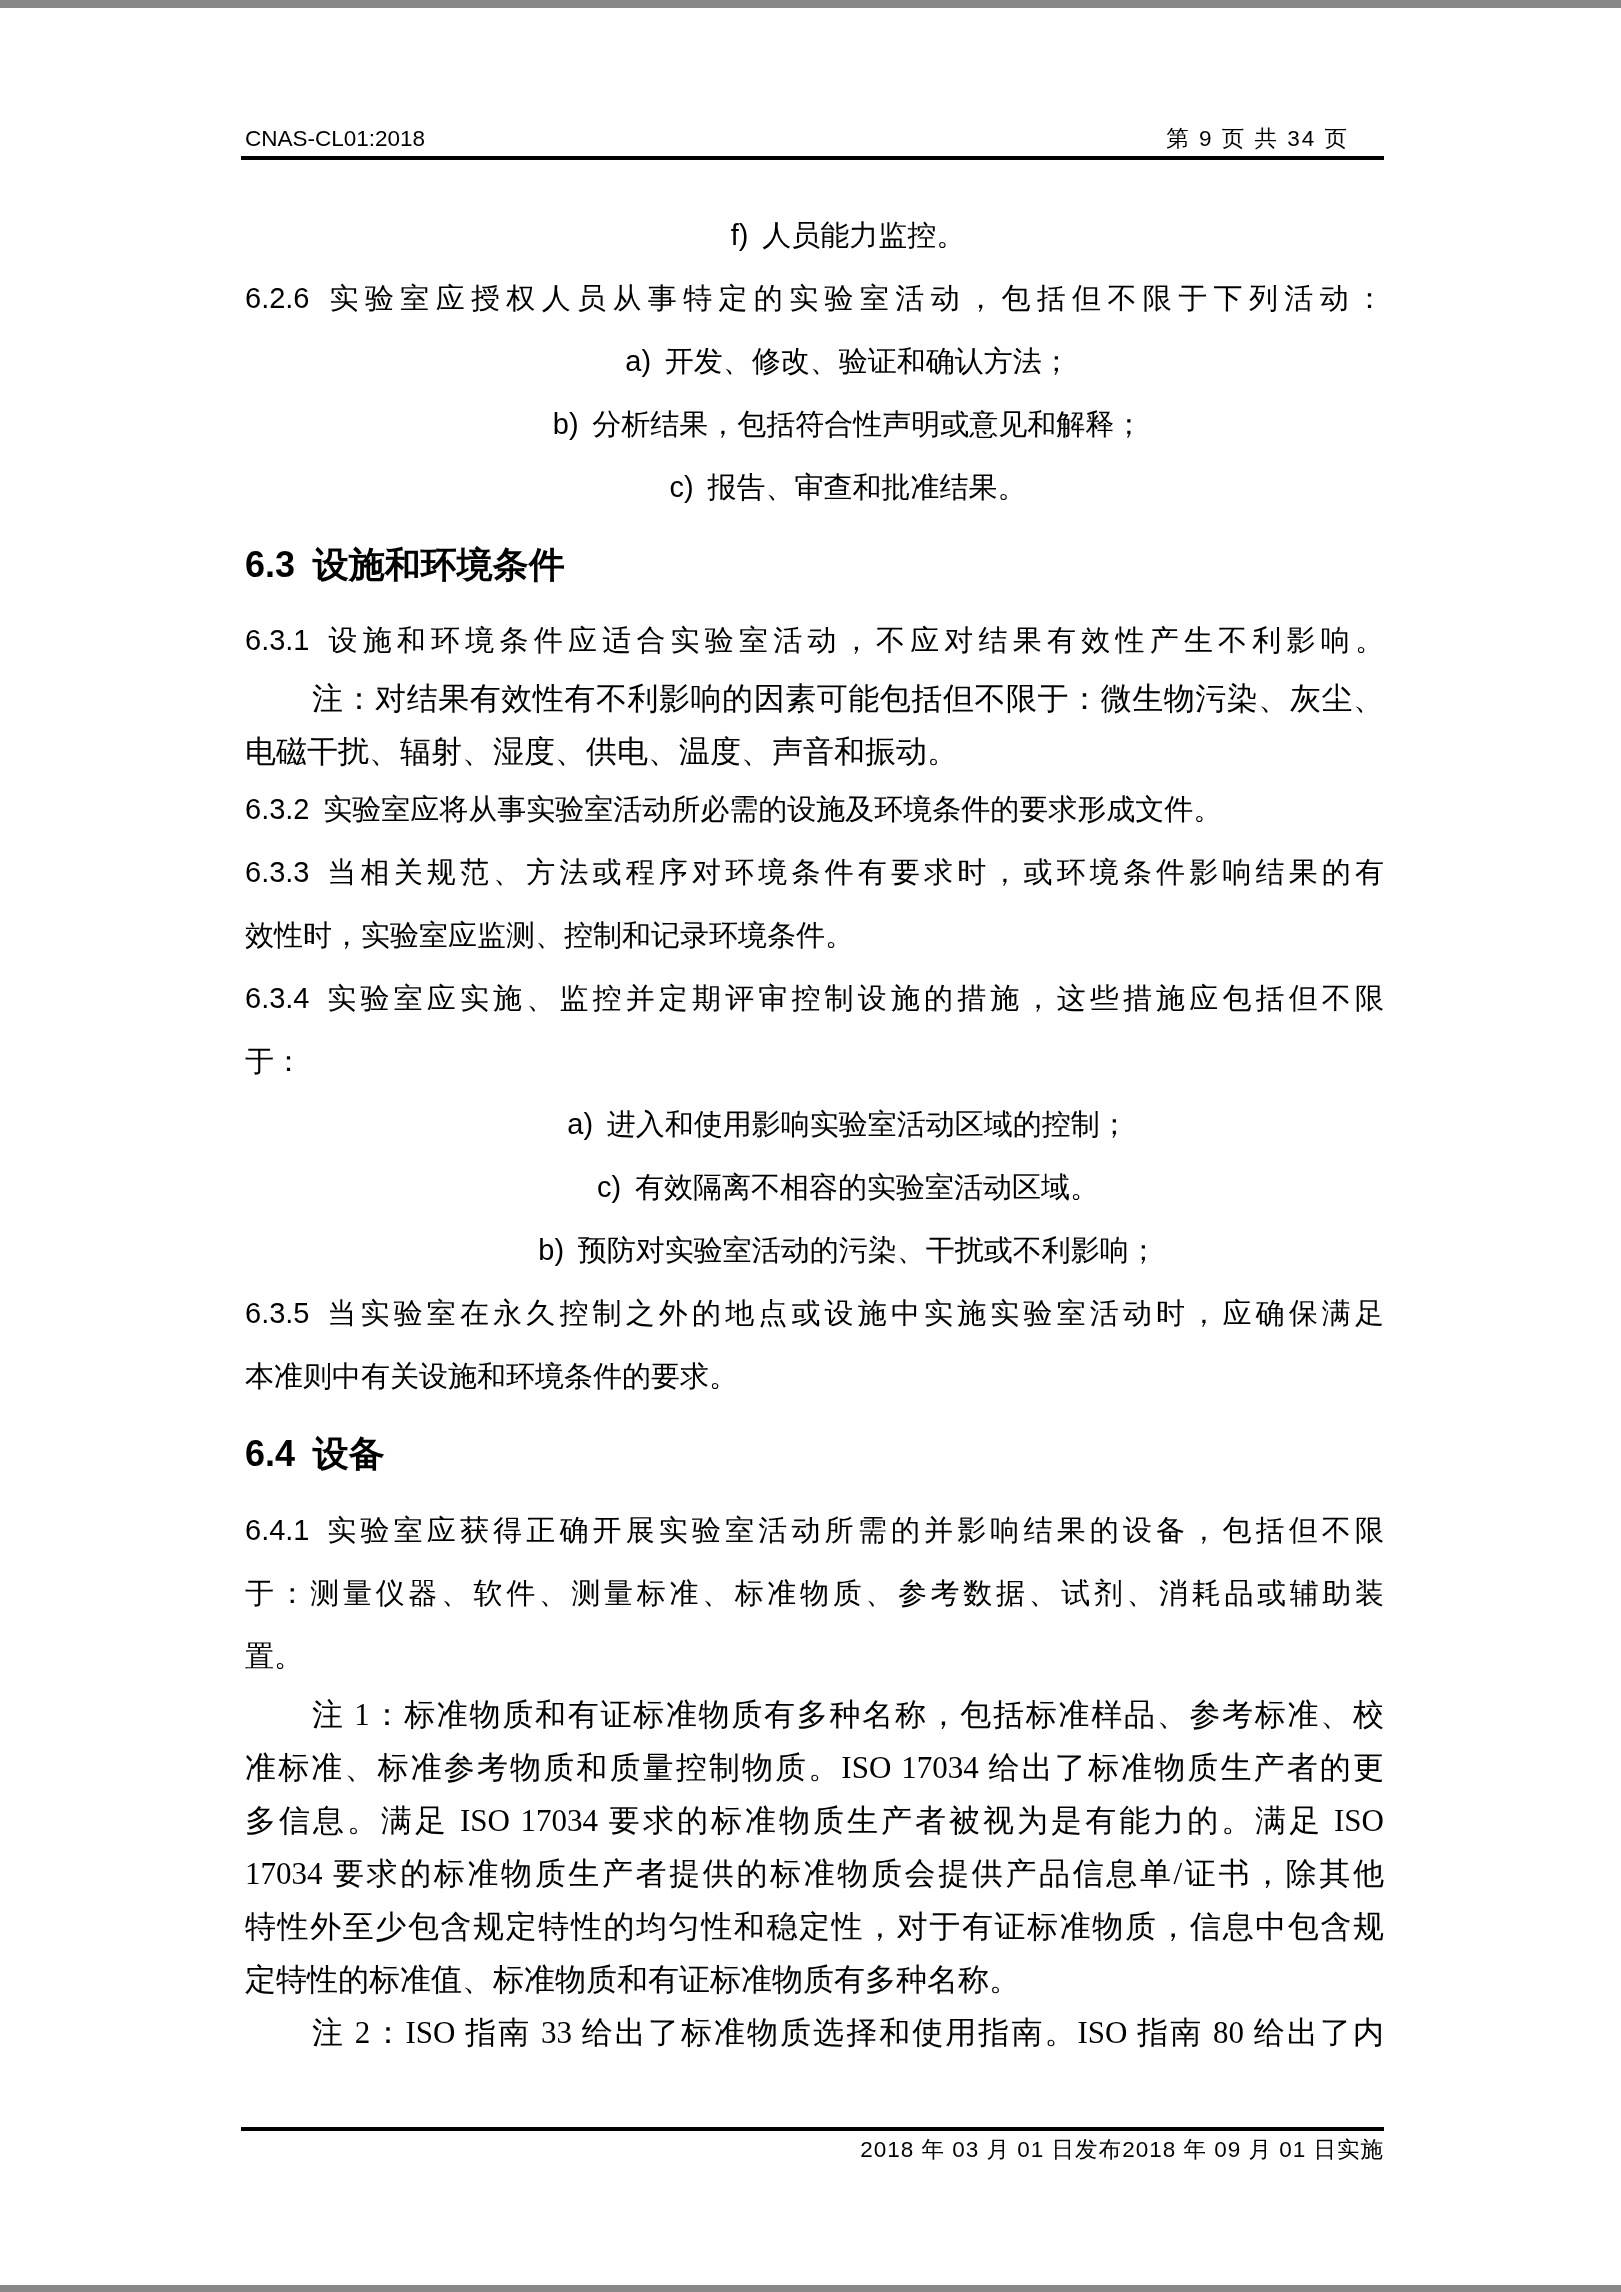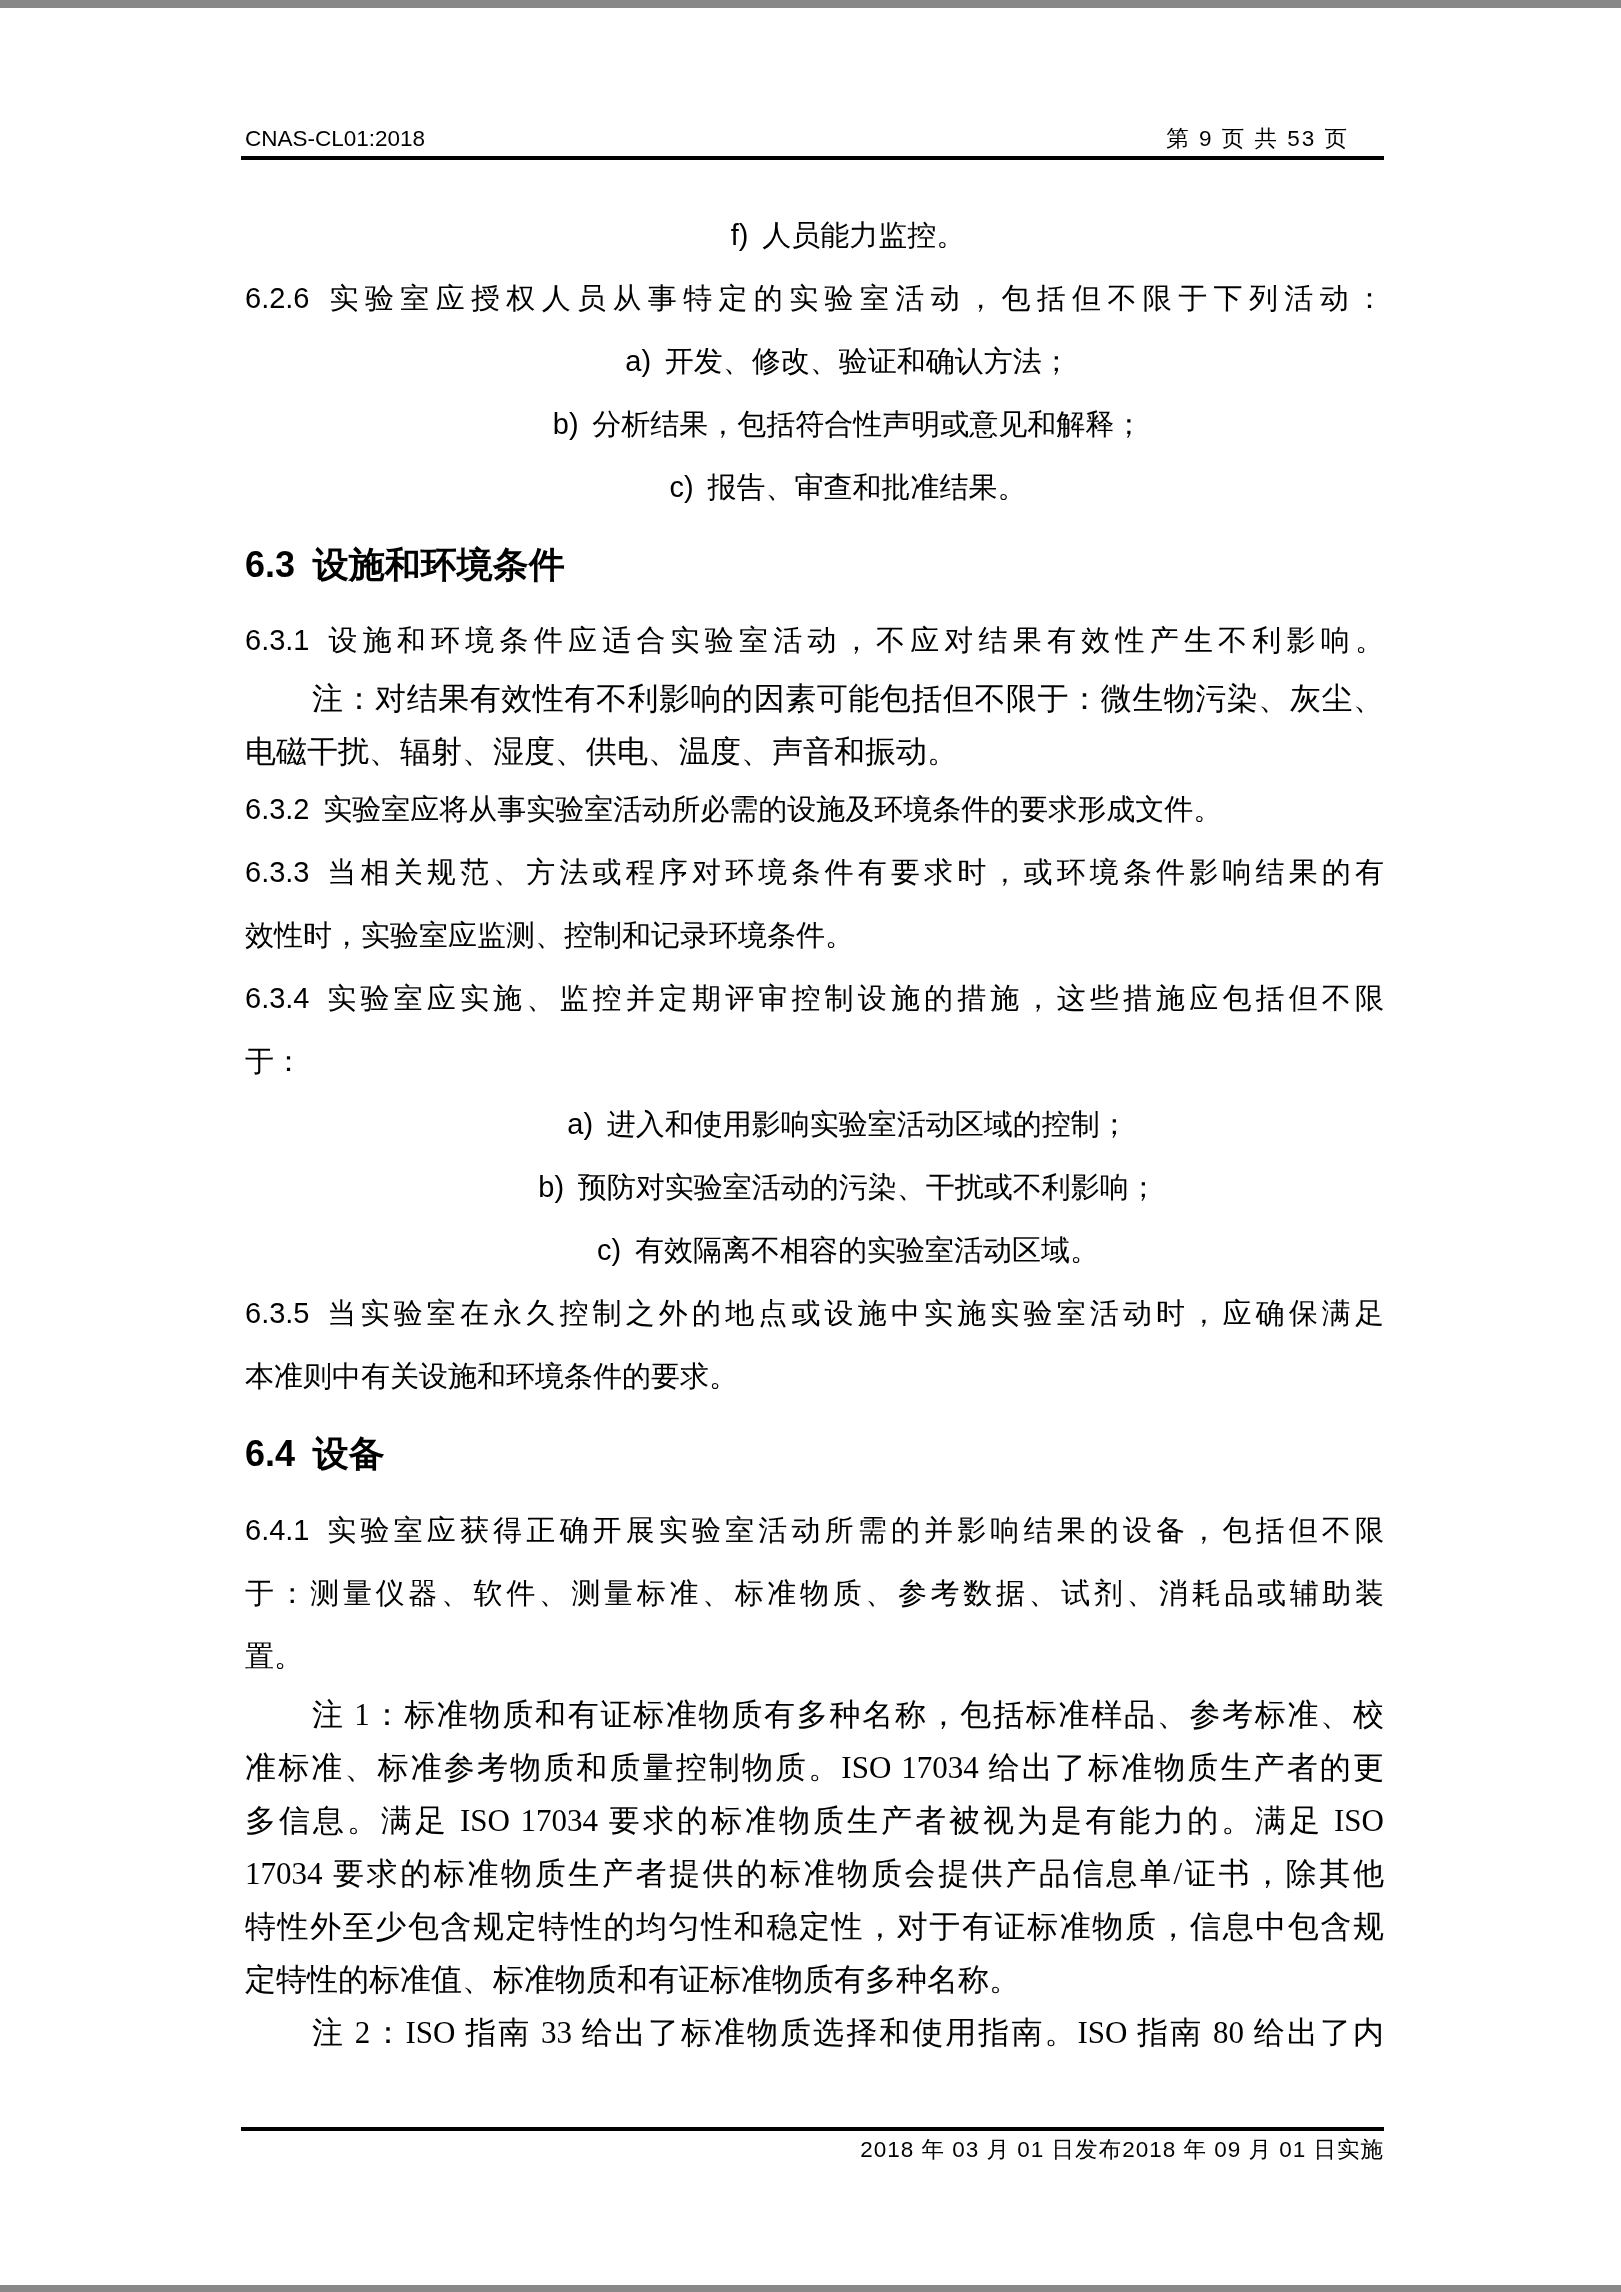--- a/index.html
+++ b/index.html
@@ -82,21 +82,21 @@
   }
   .h2 .hnum { margin-right: 17.6px; }
 </style>
 </head>
 <body>
 
 <div class="page">
 
   <div class="header">
     <span>CNAS-CL01:2018</span>
-    <span class="pageinfo">第 9 页 共 53 页</span>
+    <span class="pageinfo">第 9 页 共 34 页</span>
   </div>
   <div class="rule top"></div>
 
   <div class="content">
 
     <div class="line indent1"><span class="marker">f)</span><span>人员能力监控。</span></div>
 
     <div class="line fill"><span class="num">6.2.6</span><span>实验室应授权人员从事特定的实验室活动，包括但不限于下列活动：</span></div>
 
     <div class="line indent1"><span class="marker">a)</span><span>开发、修改、验证和确认方法；</span></div>
@@ -112,22 +112,22 @@
 
     <div class="line"><span class="num">6.3.2</span><span>实验室应将从事实验室活动所必需的设施及环境条件的要求形成文件。</span></div>
 
     <div class="line fill"><span class="num">6.3.3</span><span>当相关规范、方法或程序对环境条件有要求时，或环境条件影响结果的有</span></div>
     <div class="line">效性时，实验室应监测、控制和记录环境条件。</div>
 
     <div class="line fill"><span class="num">6.3.4</span><span>实验室应实施、监控并定期评审控制设施的措施，这些措施应包括但不限</span></div>
     <div class="line">于：</div>
 
     <div class="line indent1"><span class="marker">a)</span><span>进入和使用影响实验室活动区域的控制；</span></div>
+    <div class="line indent1"><span class="marker">c)</span><span>有效隔离不相容的实验室活动区域。</span></div>
     <div class="line indent1"><span class="marker">b)</span><span>预防对实验室活动的污染、干扰或不利影响；</span></div>
-    <div class="line indent1"><span class="marker">c)</span><span>有效隔离不相容的实验室活动区域。</span></div>
 
     <div class="line fill"><span class="num">6.3.5</span><span>当实验室在永久控制之外的地点或设施中实施实验室活动时，应确保满足</span></div>
     <div class="line">本准则中有关设施和环境条件的要求。</div>
 
     <div class="h2"><span class="hnum">6.4</span><span>设备</span></div>
 
     <div class="line fill"><span class="num">6.4.1</span><span>实验室应获得正确开展实验室活动所需的并影响结果的设备，包括但不限</span></div>
     <div class="line fill">于：测量仪器、软件、测量标准、标准物质、参考数据、试剂、消耗品或辅助装</div>
     <div class="line">置。</div>
 

